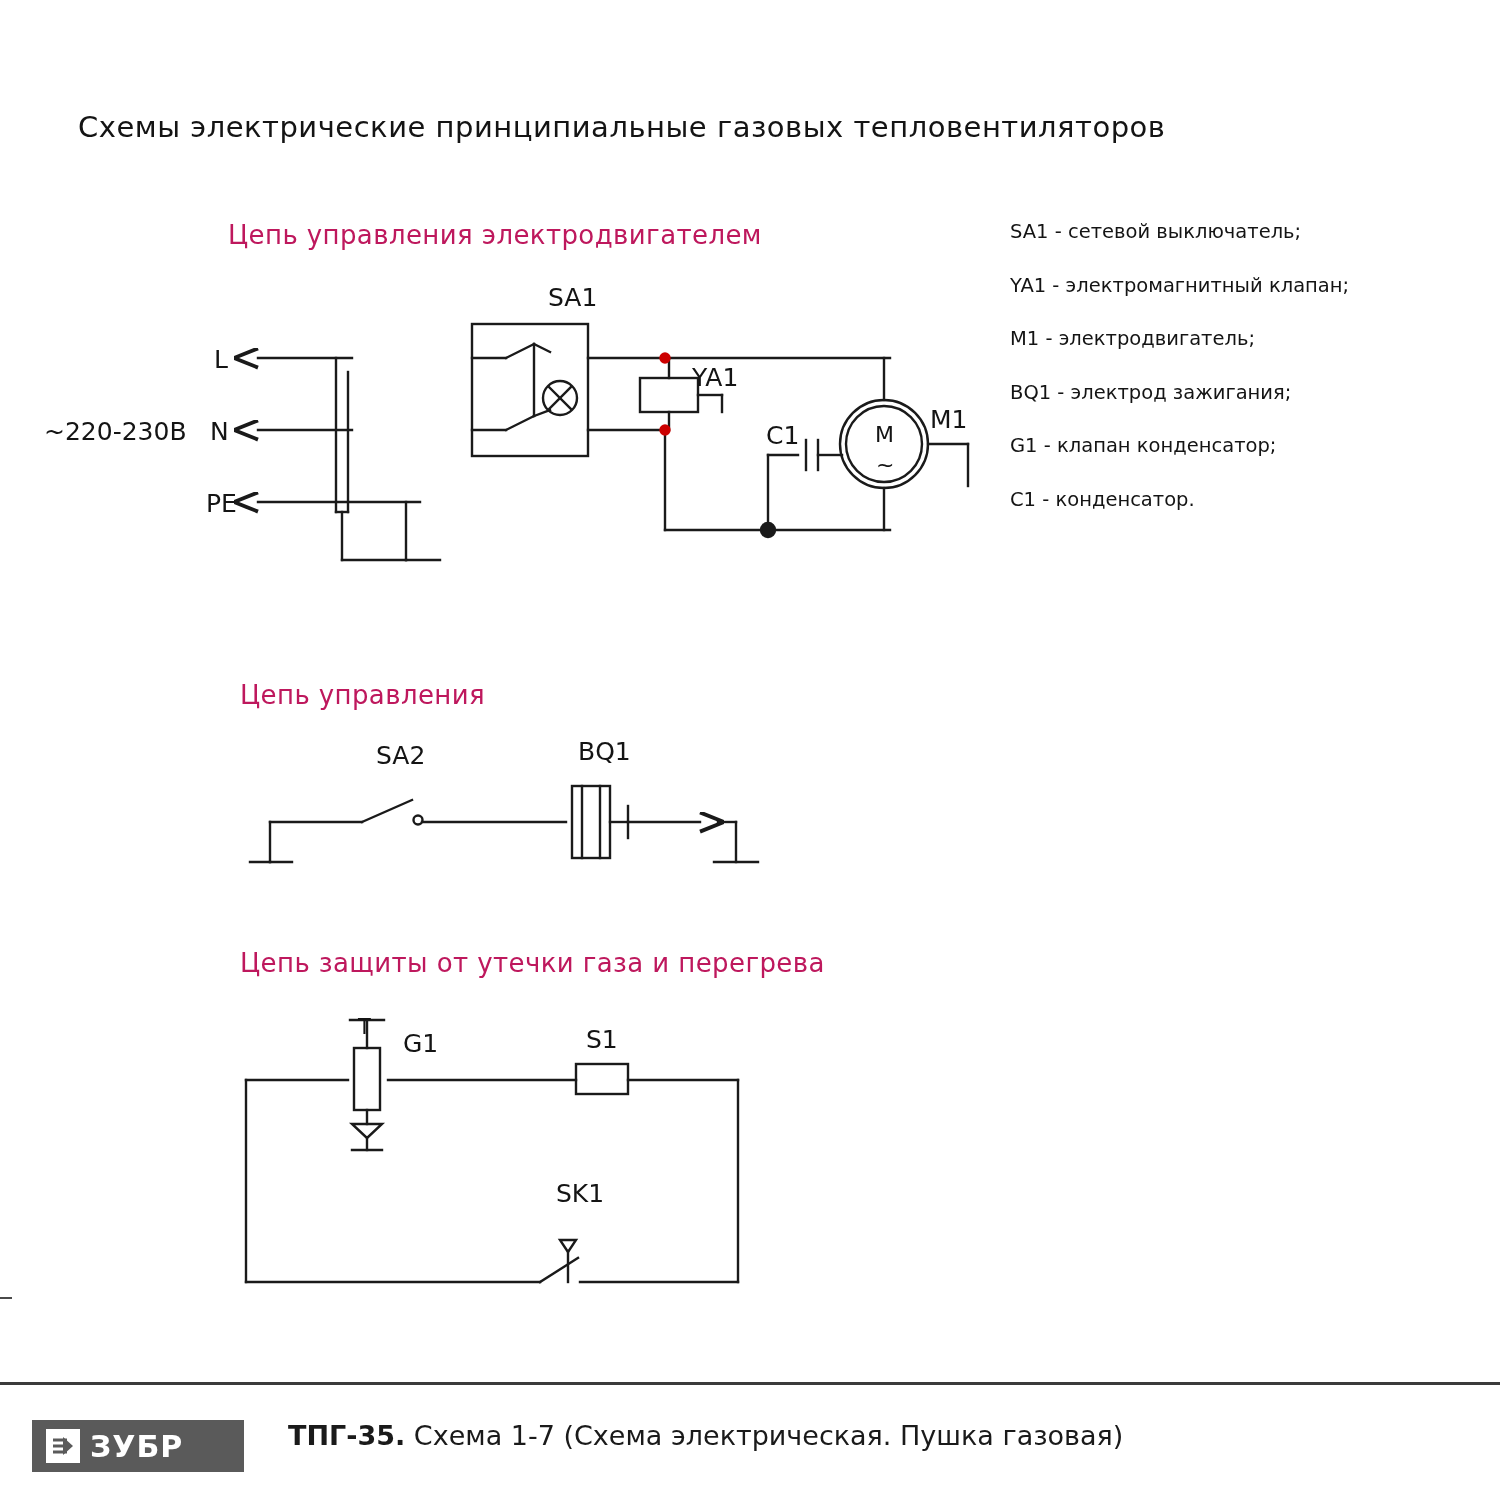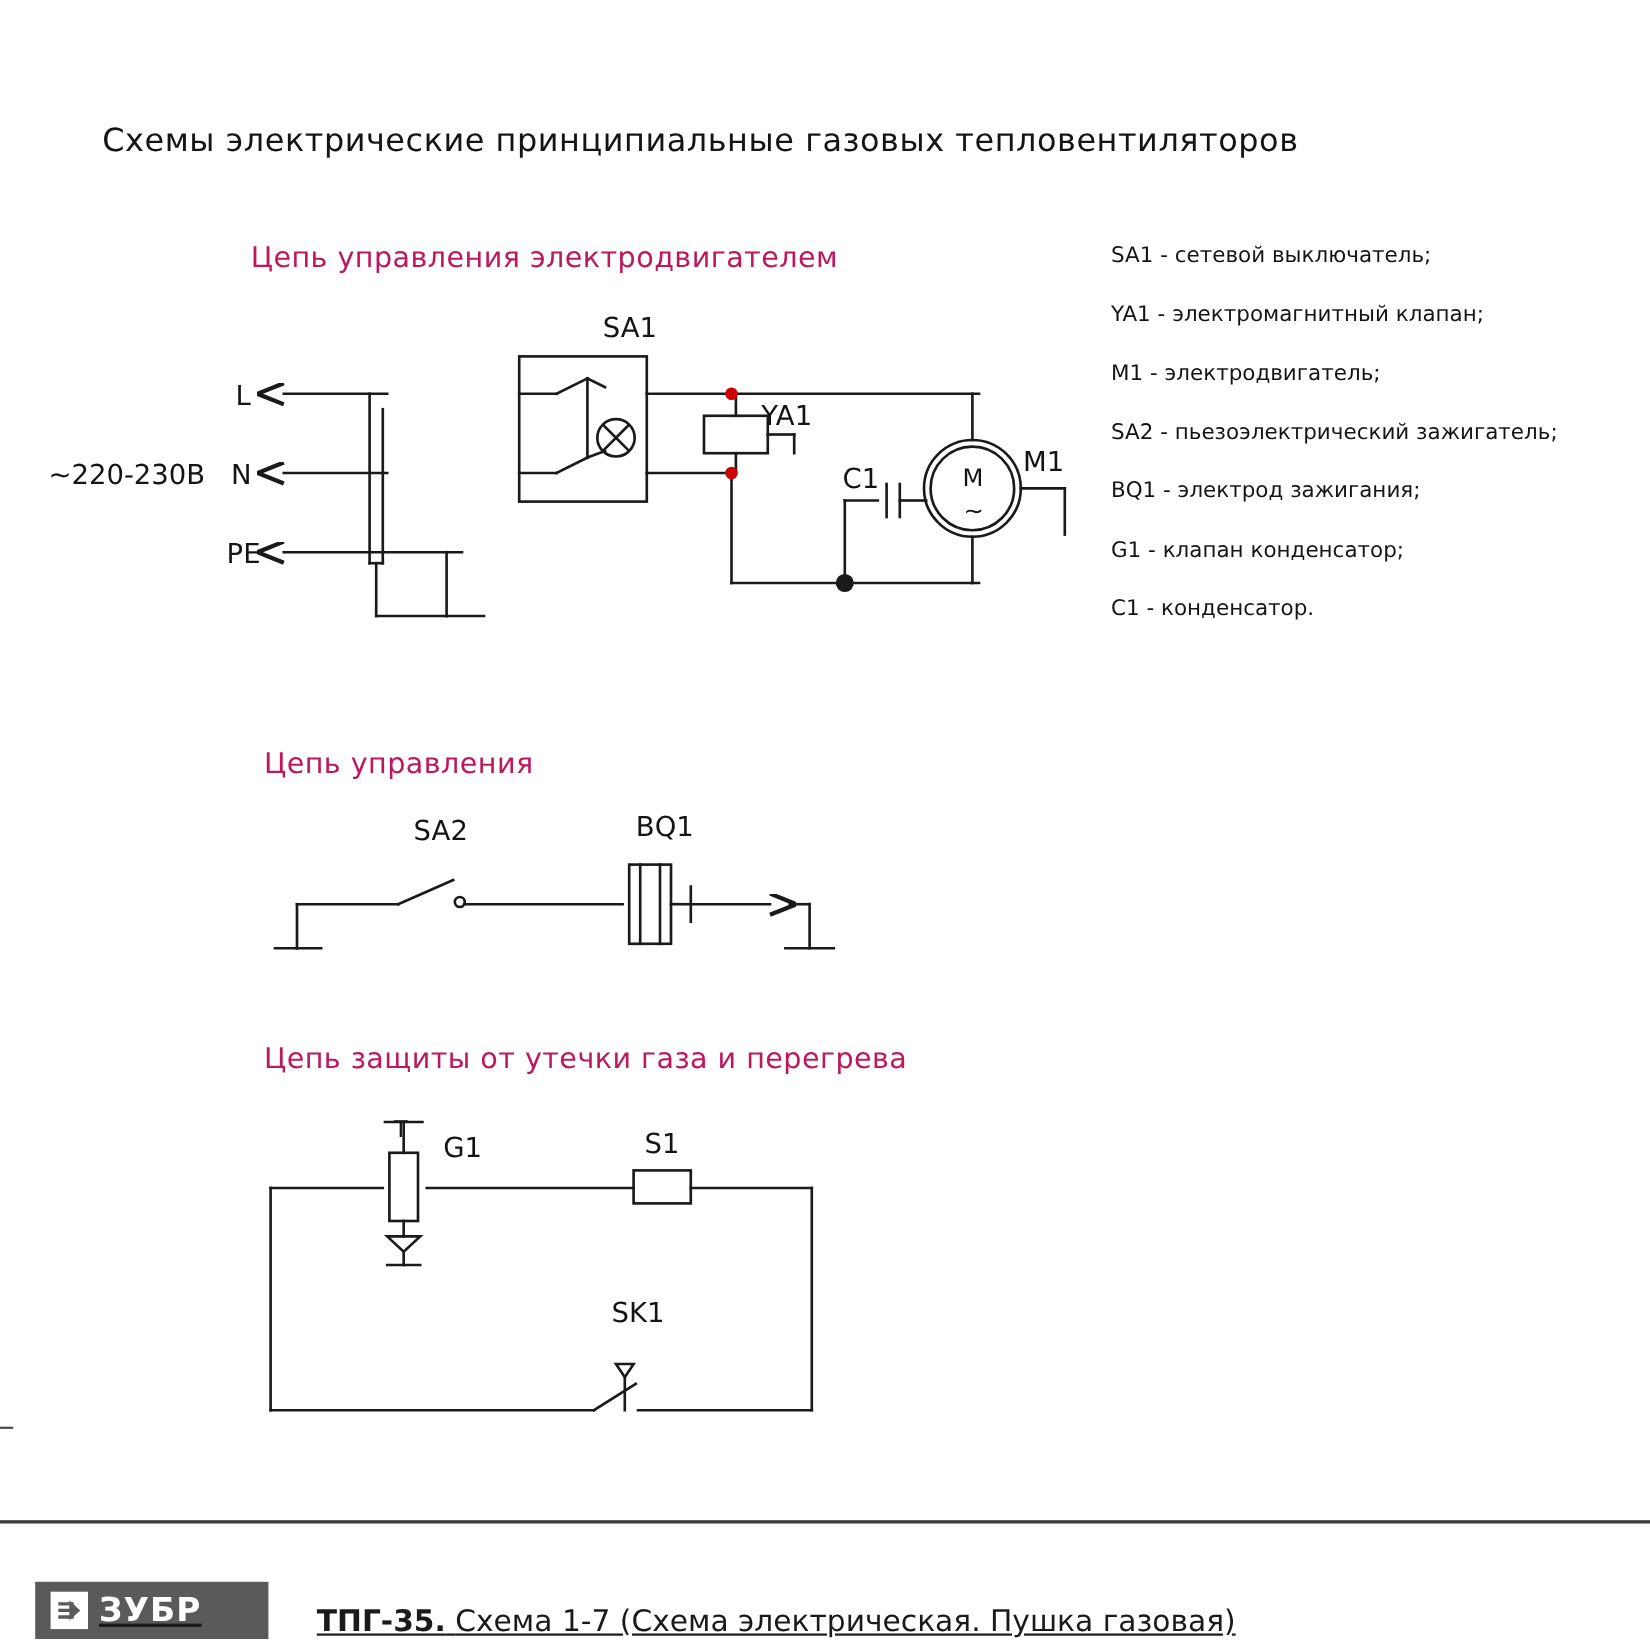--- a/index.html
+++ b/index.html
@@ -18,21 +18,21 @@
   }
   .page {
     position: absolute;
     left: 0; top: 0;
     width: 1500px;
     height: 1500px;
   }
   
   .main-title {
     position: absolute;
-    left: 93px;
+    left: 78px;
     top: 110px;
     font-size: 29px;
     letter-spacing: 0.5px;
     font-family: "DejaVu Sans", sans-serif;
     color: #141414;
     white-space: nowrap;
   }
   .section-title {
     position: absolute;
     font-size: 26px;
@@ -82,22 +82,21 @@
     height: 3px;
     background: #3b3b3b;
   }
   .footer {
     position: absolute;
     left: 0;
     top: 1420px;
     width: 1280px;
     height: 70px;
     display: flex;
-    align-items: flex-end;
-    text-decoration: underline;
+    align-items: flex-start;
   }
   .logo {
     width: 212px;
     height: 52px;
     background: #5a5a5a;
     margin-left: 32px;
     display: flex;
     align-items: center;
     gap: 10px;
     padding-left: 14px;
@@ -143,21 +142,20 @@
   <div class="main-title">Схемы электрические принципиальные газовых тепловентиляторов</div>
 
   <div class="section-title" id="title-motor">Цепь управления электродвигателем</div>
   <div class="section-title" id="title-ignition">Цепь управления</div>
   <div class="section-title" id="title-protect">Цепь защиты от утечки газа и перегрева</div>
 
   <div class="legend">
     <div class="legend-item">SA1 - сетевой выключатель;</div>
     <div class="legend-item">YA1 - электромагнитный клапан;</div>
     <div class="legend-item">M1 - электродвигатель;</div>
-    <div class="legend-item">SA2 - пьезоэлектрический зажигатель;</div>
     <div class="legend-item">BQ1 - электрод зажигания;</div>
     <div class="legend-item">G1 - клапан конденсатор;</div>
     <div class="legend-item">C1 - конденсатор.</div>
   </div>
 
   <svg class="schematic" viewBox="0 0 1500 1500">
     <defs>
       <marker id="arrL" markerWidth="12" markerHeight="12" refX="10" refY="4" orient="auto">
         <path d="M10,0 L0,4 L10,8" fill="none" stroke="#1a1a1a" stroke-width="1.6"></path>
       </marker>

